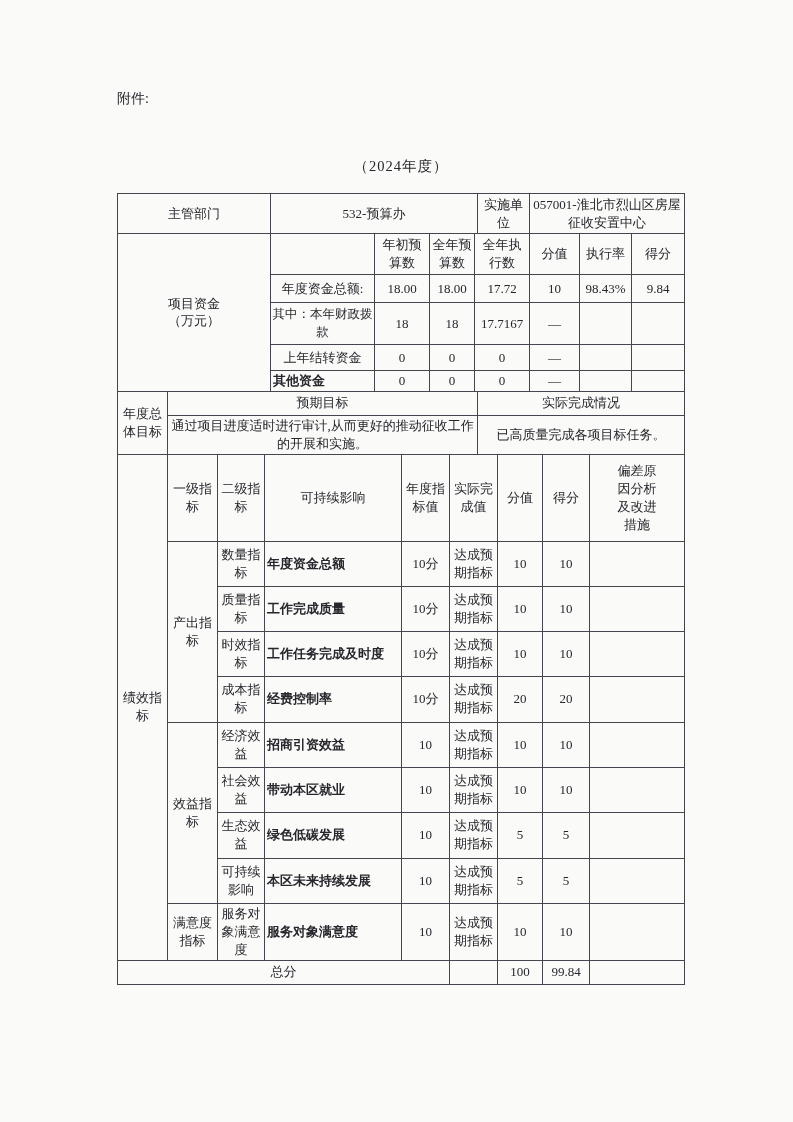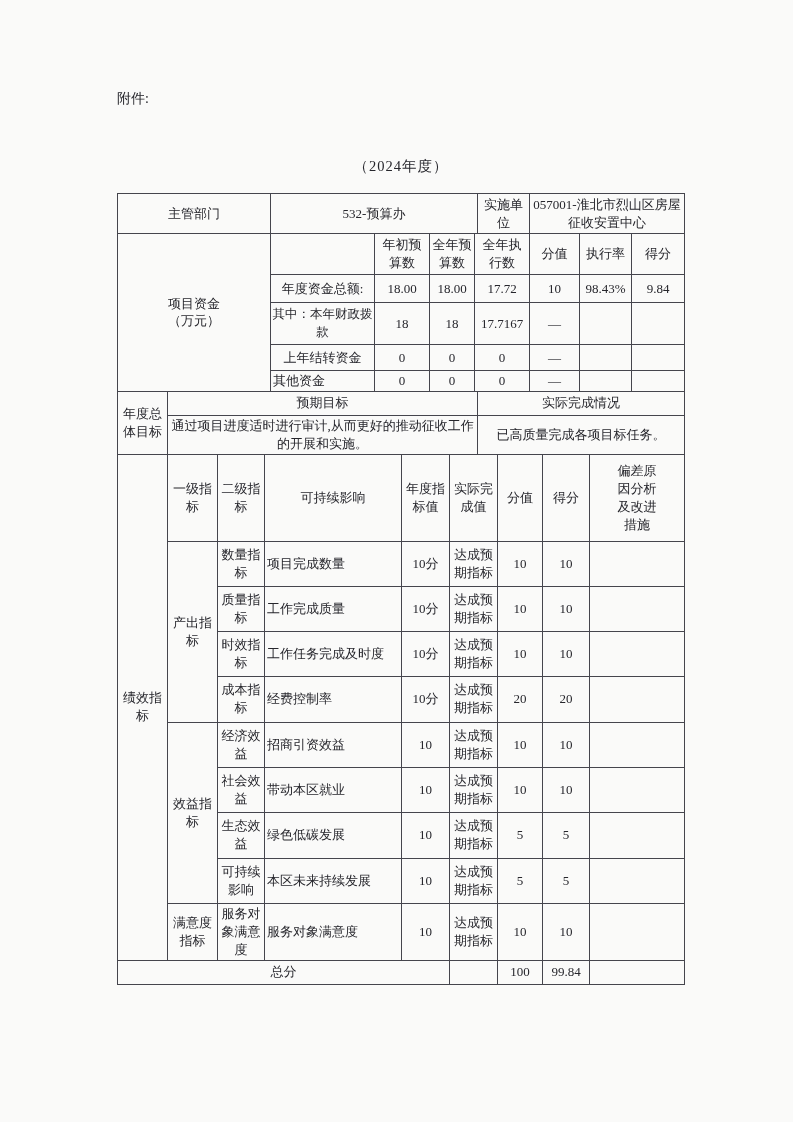--- a/index.html
+++ b/index.html
@@ -21,21 +21,21 @@
   table + table { margin-top: -1px; }
   td {
     border: 1px solid #45454d;
     font-size: 13px;
     text-align: center;
     vertical-align: middle;
     padding: 1px 2px;
     line-height: 1.38;
     overflow: hidden;
   }
-  .al { text-align: left; }
+  .al { text-align: left; font-weight: bold; }
   .prewrap { white-space: pre-line; }
   .tight { padding: 1px 1px; }
   .narrow-head span { display: inline-block; width: 3.3em; }
 </style>
 </head>
 <body>
 
 <div class="sheet">
 
   <div class="attachment">附件:</div>
@@ -161,21 +161,21 @@
         <td>可持续影响</td>
         <td>年度指标值</td>
         <td>实际完成值</td>
         <td>分值</td>
         <td>得分</td>
         <td class="narrow-head"><span>偏差原因分析及改进措施</span></td>
       </tr>
       <tr style="height:45px">
         <td rowspan="4">产出指标</td>
         <td>数量指标</td>
-        <td class="al">项目完成数量</td>
+        <td class="al">年度资金总额</td>
         <td>10分</td>
         <td>达成预期指标</td>
         <td>10</td>
         <td>10</td>
         <td></td>
       </tr>
       <tr style="height:45px">
         <td>质量指标</td>
         <td class="al">工作完成质量</td>
         <td>10分</td>

